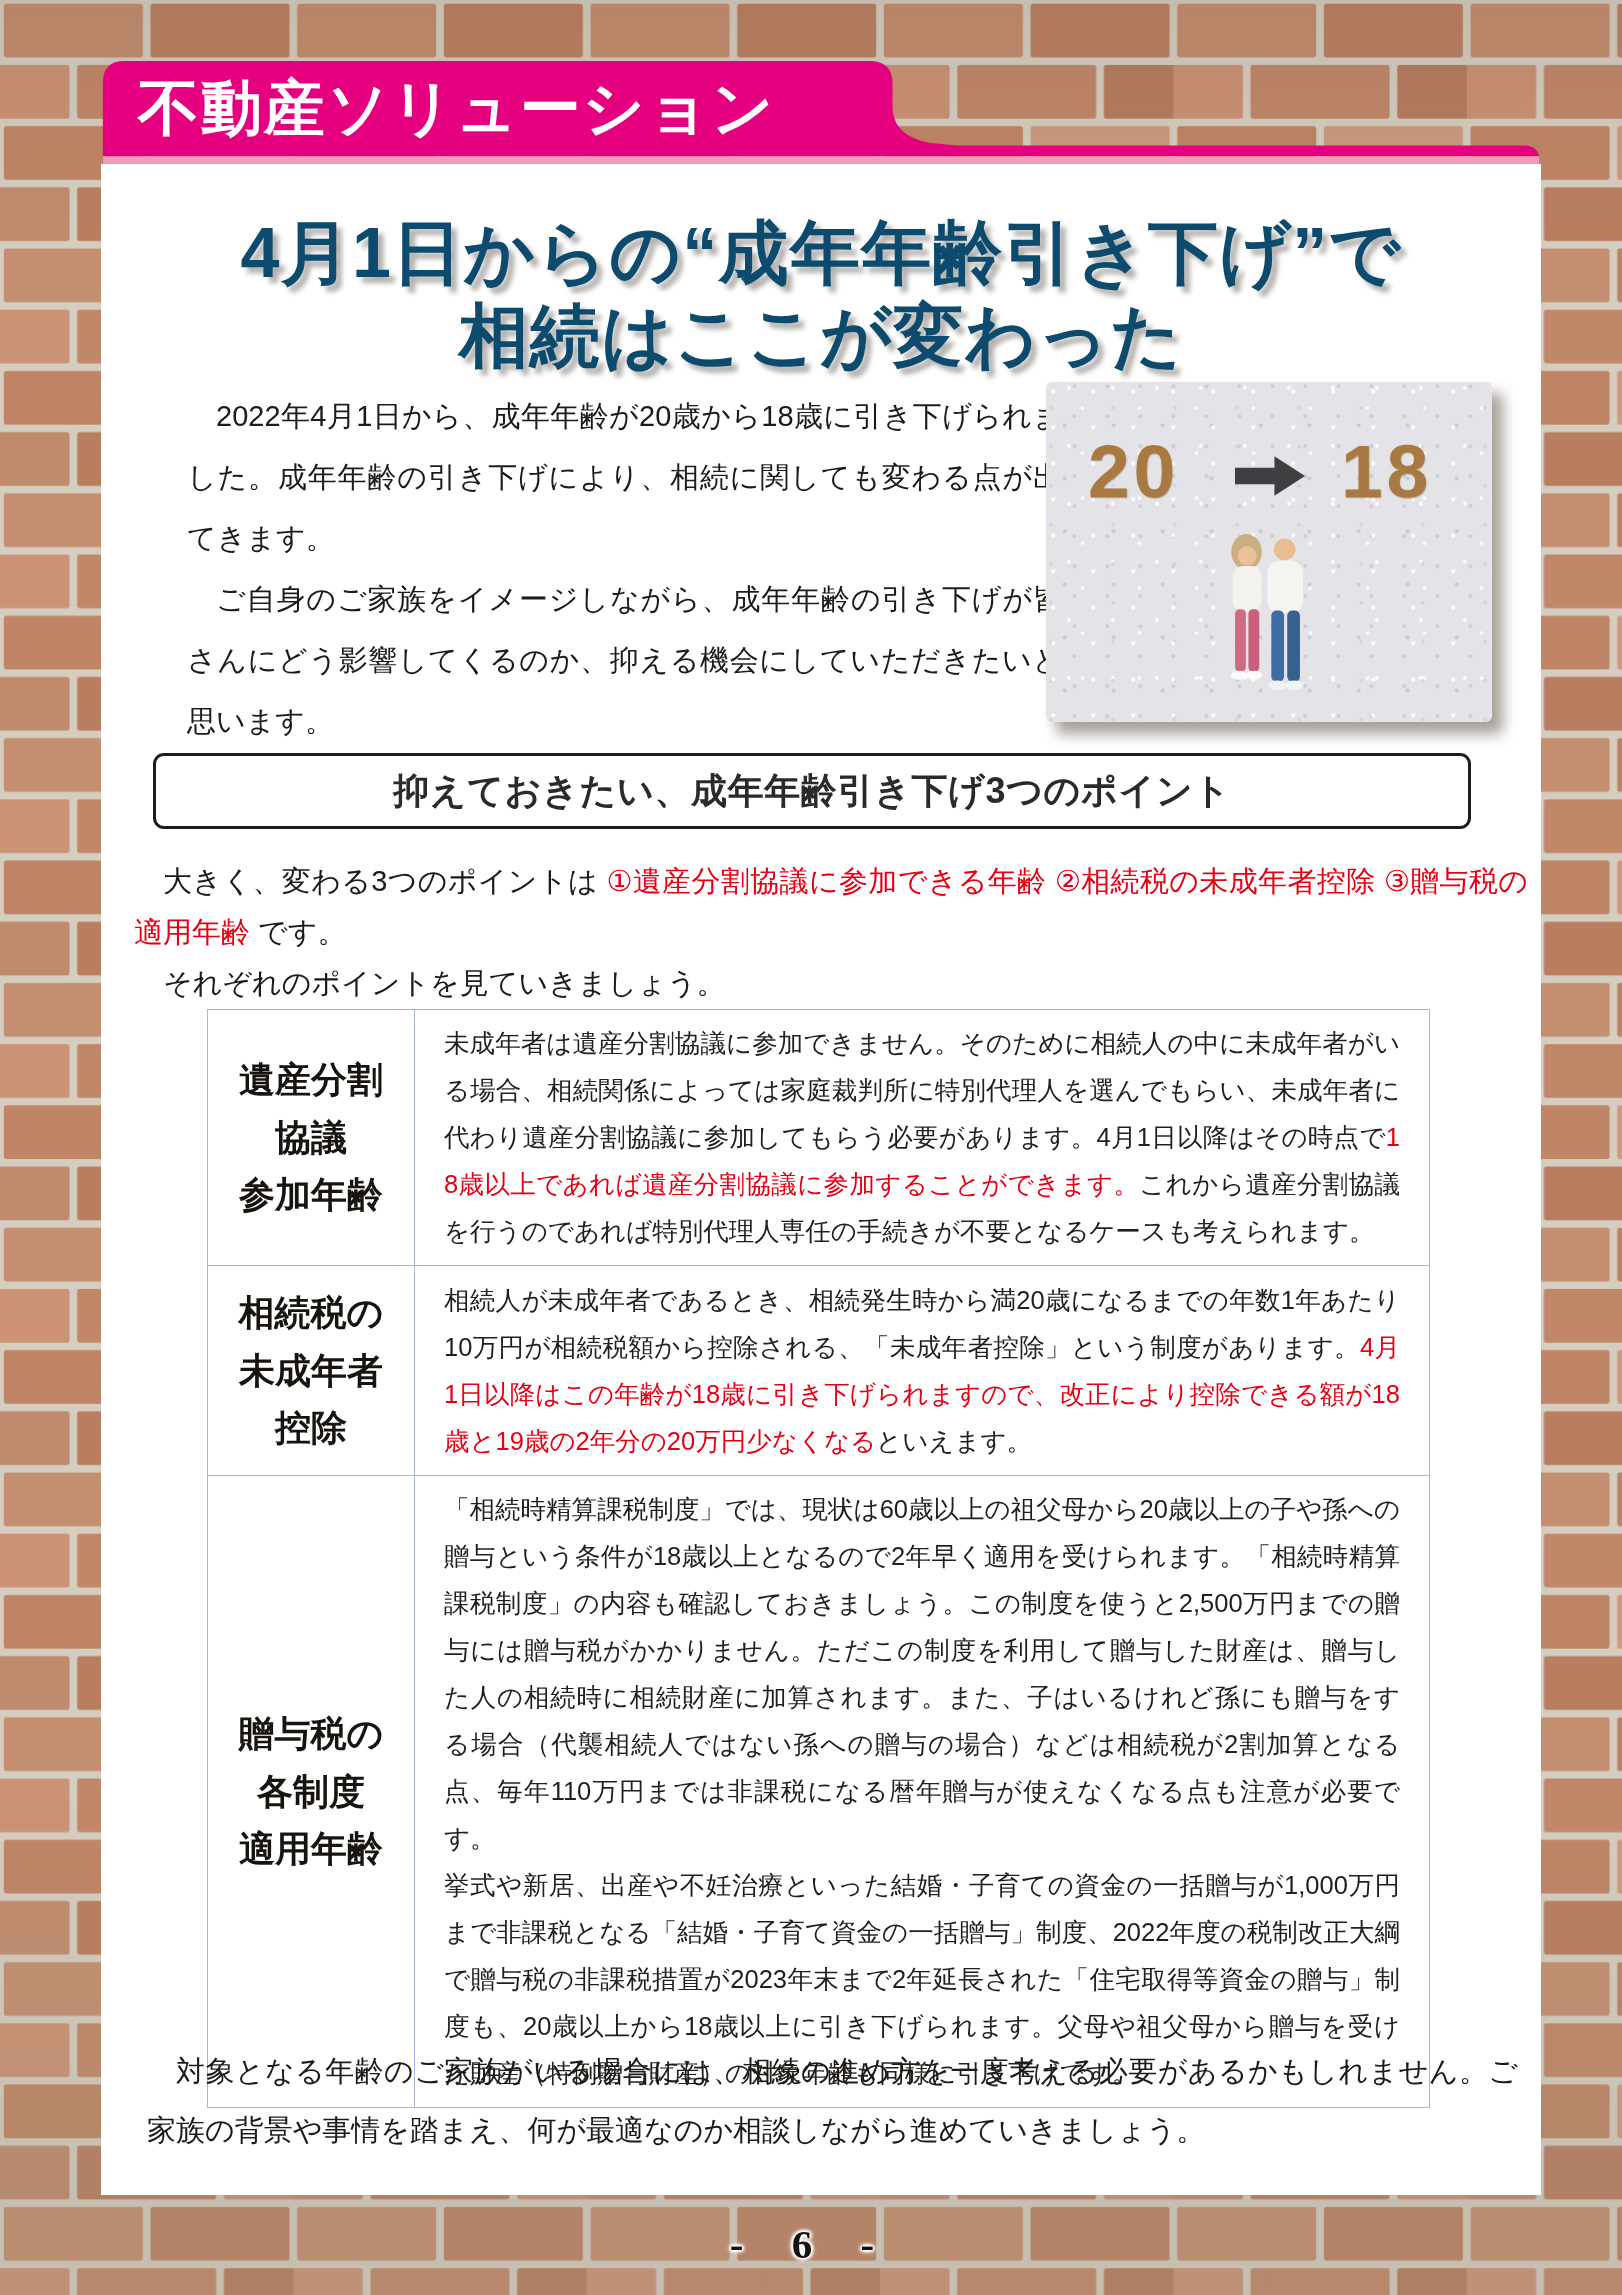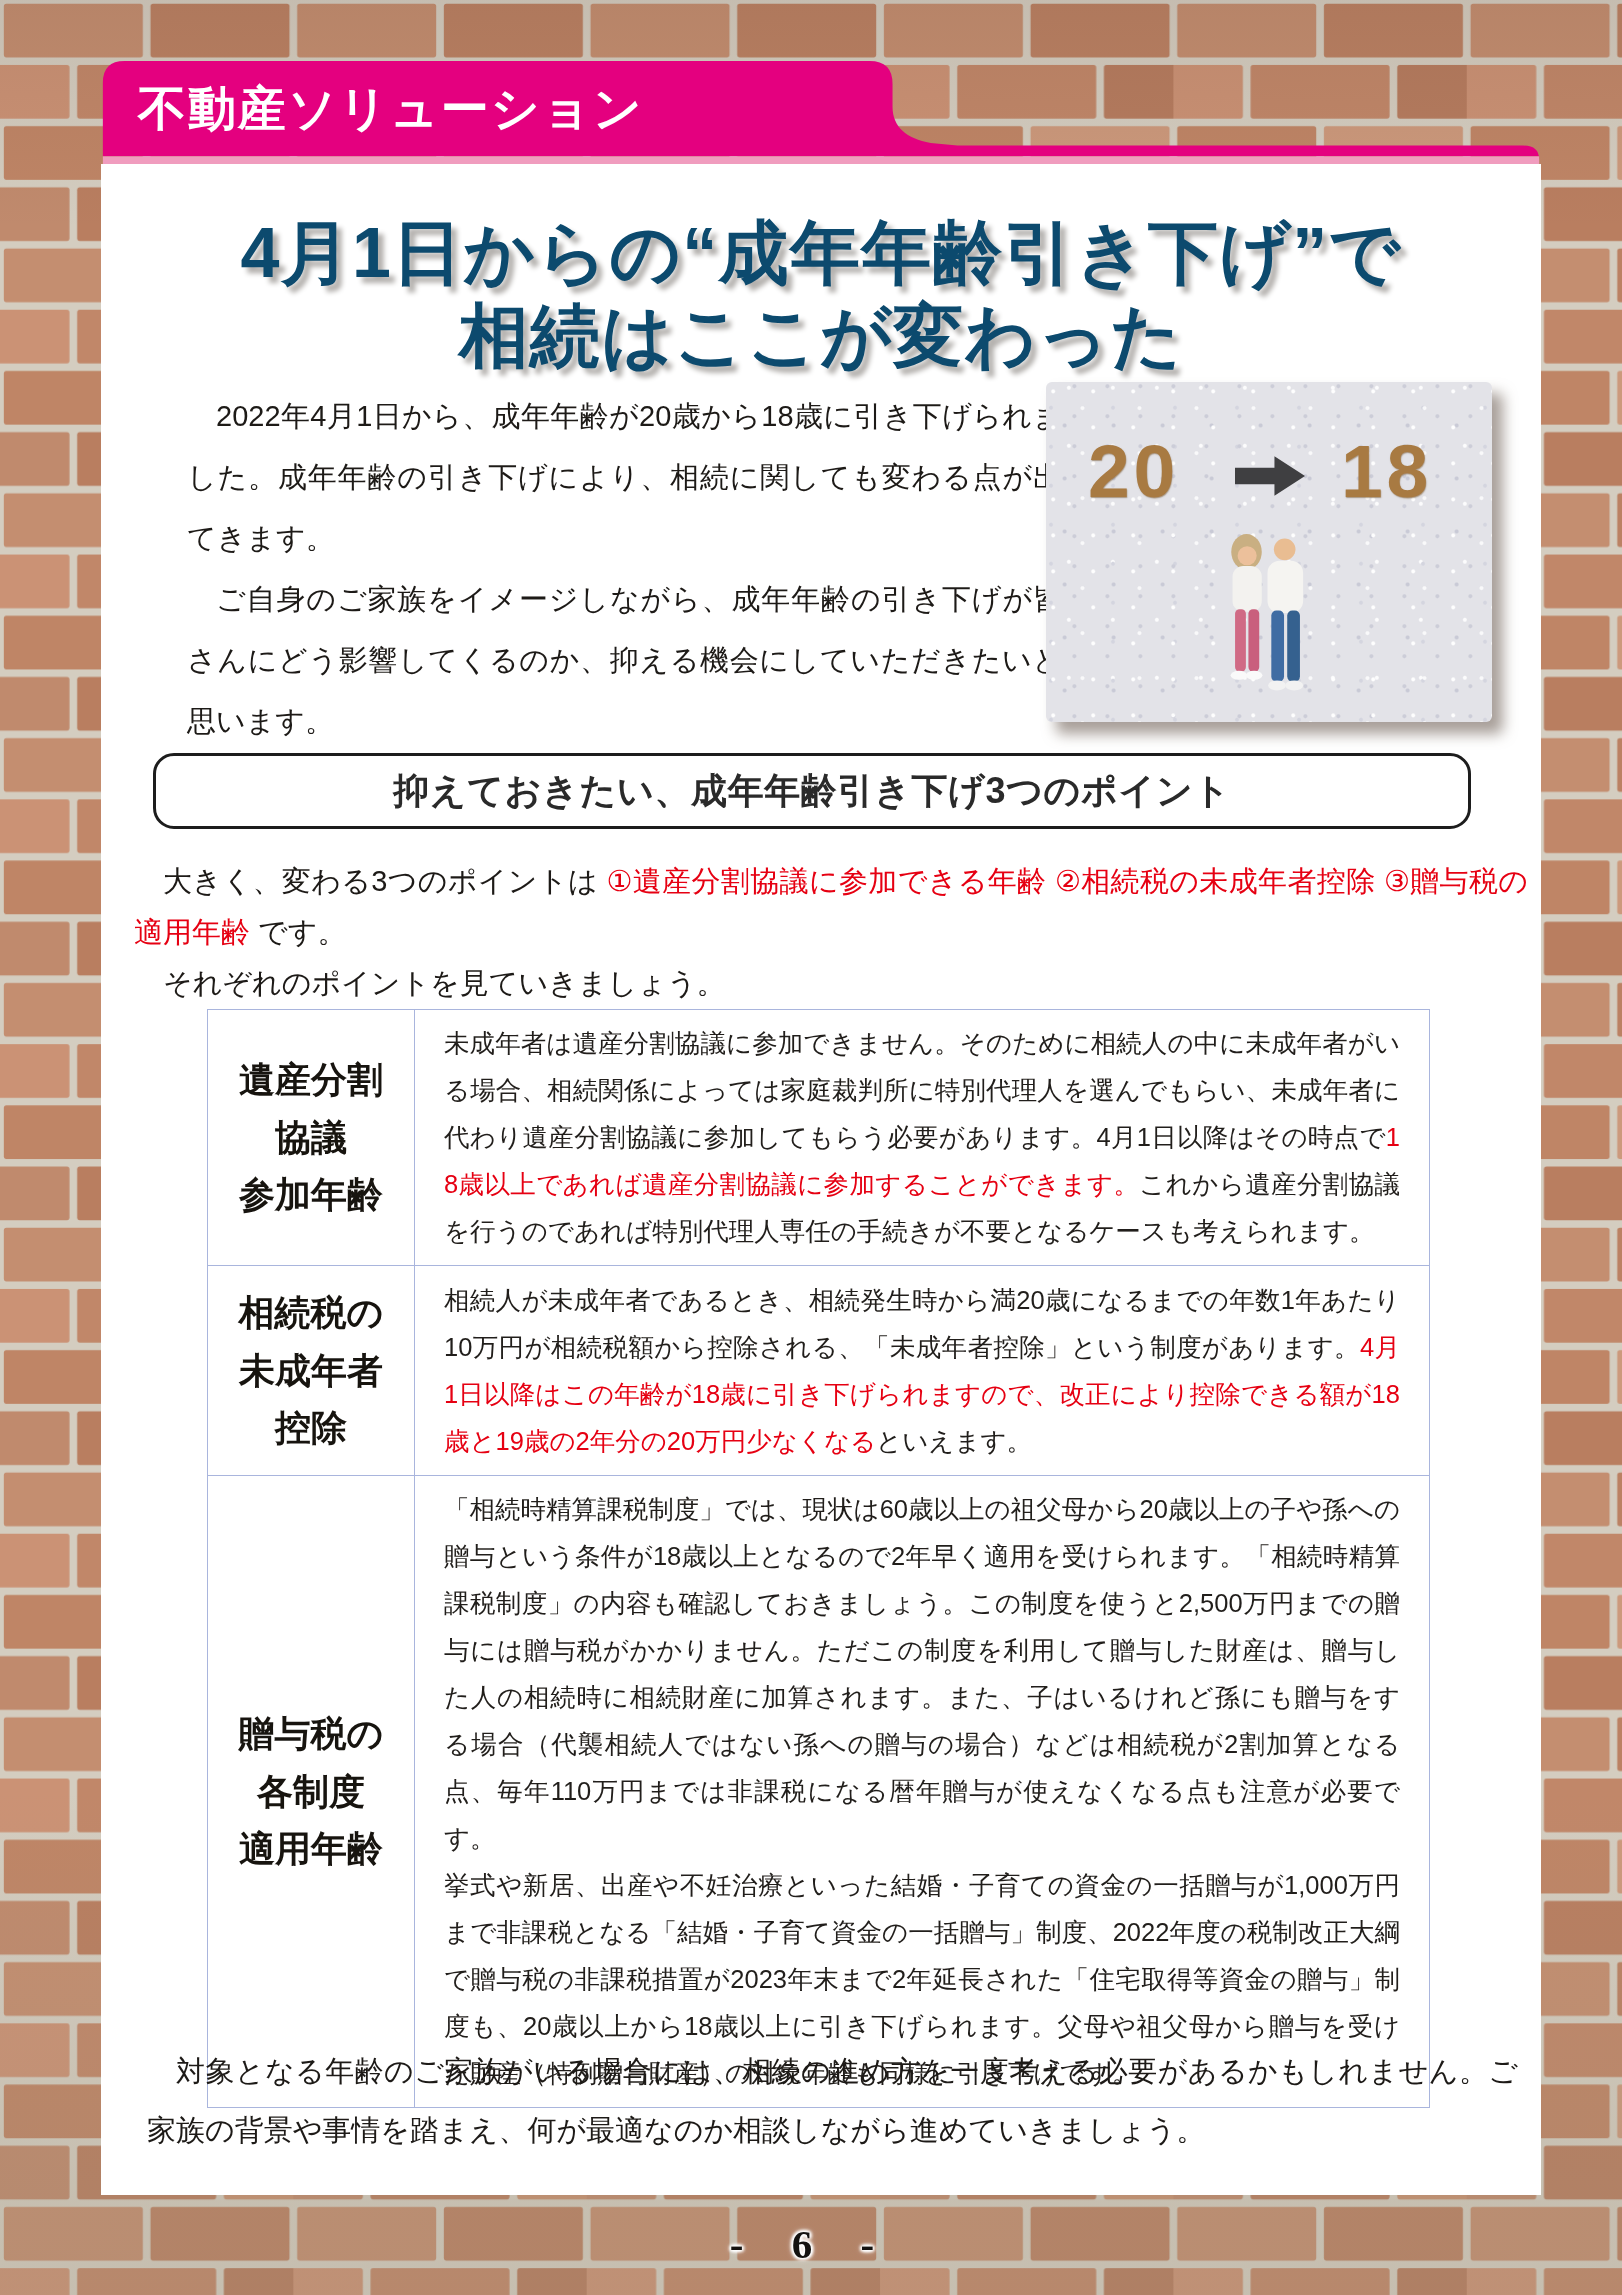--- a/index.html
+++ b/index.html
@@ -5,21 +5,21 @@
   html,body{margin:0;padding:0;}
   body{font-family:"Liberation Sans","DejaVu Sans",sans-serif;}
   .page{position:relative;width:1623px;height:2295px;overflow:hidden;background:#c austin;}
   .bg-svg{position:absolute;left:0;top:0;width:1623px;height:2295px;display:block;}
   .bg-tint{position:absolute;left:0;top:0;width:1623px;height:2295px;
     background:linear-gradient(180deg,rgba(70,45,35,.10) 0%,rgba(0,0,0,0) 10%,rgba(0,0,0,0) 78%,rgba(150,140,120,.22) 96%);}
   
   .banner{position:absolute;left:101px;top:61px;width:1440px;height:103px;}
   .banner svg{position:absolute;left:0;top:0;display:block;}
   .banner-title{position:absolute;left:37px;top:10.2px;width:740px;height:75px;
-    color:#ffffff;font-size:48px;font-weight:700;letter-spacing:1.9px;line-height:75px;white-space:nowrap;}
+    color:#ffffff;font-size:61px;font-weight:700;letter-spacing:1.9px;line-height:75px;white-space:nowrap;}
   
   .sheet{position:absolute;left:101px;top:164px;width:1440px;height:2031px;background:#ffffff;}
   .doc-title{position:absolute;left:0;top:48px;width:1440px;text-align:center;
     color:#0c4a6e;font-size:70px;font-weight:700;line-height:83px;letter-spacing:1.3px;
     text-shadow:5.7px 6.4px 5.1px #b3b0ad;}
   .intro{position:absolute;left:45px;top:222px;width:875px;
     font-size:29px;line-height:61px;color:#1d1a17;text-align:justify;word-break:break-all;margin-left:41px;}
   .intro p{margin:0;text-indent:1em;}
   
   .photo{position:absolute;left:945px;top:218px;width:446px;height:340px;
@@ -34,21 +34,21 @@
     background-size:40px 36px,57px 45px,49px 53px,33px 30px,62px 39px,44px 58px;
     box-shadow:10.2px 11.5px 14px rgba(110,95,85,.6);border-radius:6px;}
   .photo-num{position:absolute;top:46px;font-size:75px;font-weight:800;color:#a87a42;
     letter-spacing:3.8px;text-shadow:0.6px 1.3px 1.3px rgba(115,80,38,.55);}
   .num-20{left:42px;}
   .num-18{left:295px;}
   .photo-arrow{position:absolute;left:189px;top:74px;}
   .photo-couple{position:absolute;left:142px;top:148px;}
   
   .sec-box{position:absolute;left:52px;top:589px;width:1312px;height:70px;
-    border:3.2px solid #1d1d1d;border-radius:21px;background:#fff;
+    border:3.2px solid #1d1d1d;border-radius:11px;background:#fff;
     display:flex;align-items:center;justify-content:center;}
   .sec-box span{font-size:36px;font-weight:700;color:#2a2a2a;letter-spacing:0.6px;}
   
   .points{position:absolute;left:33px;top:692px;width:1394px;
     font-size:29px;line-height:51px;color:#1d1a17;}
   .points p{margin:0;}
   .points .p1{text-indent:1em;text-align:justify;word-break:break-all;}
   .rd{color:#e60012;}
   
   .tbl{position:absolute;left:106px;top:845px;width:1223px;border-collapse:collapse;}

